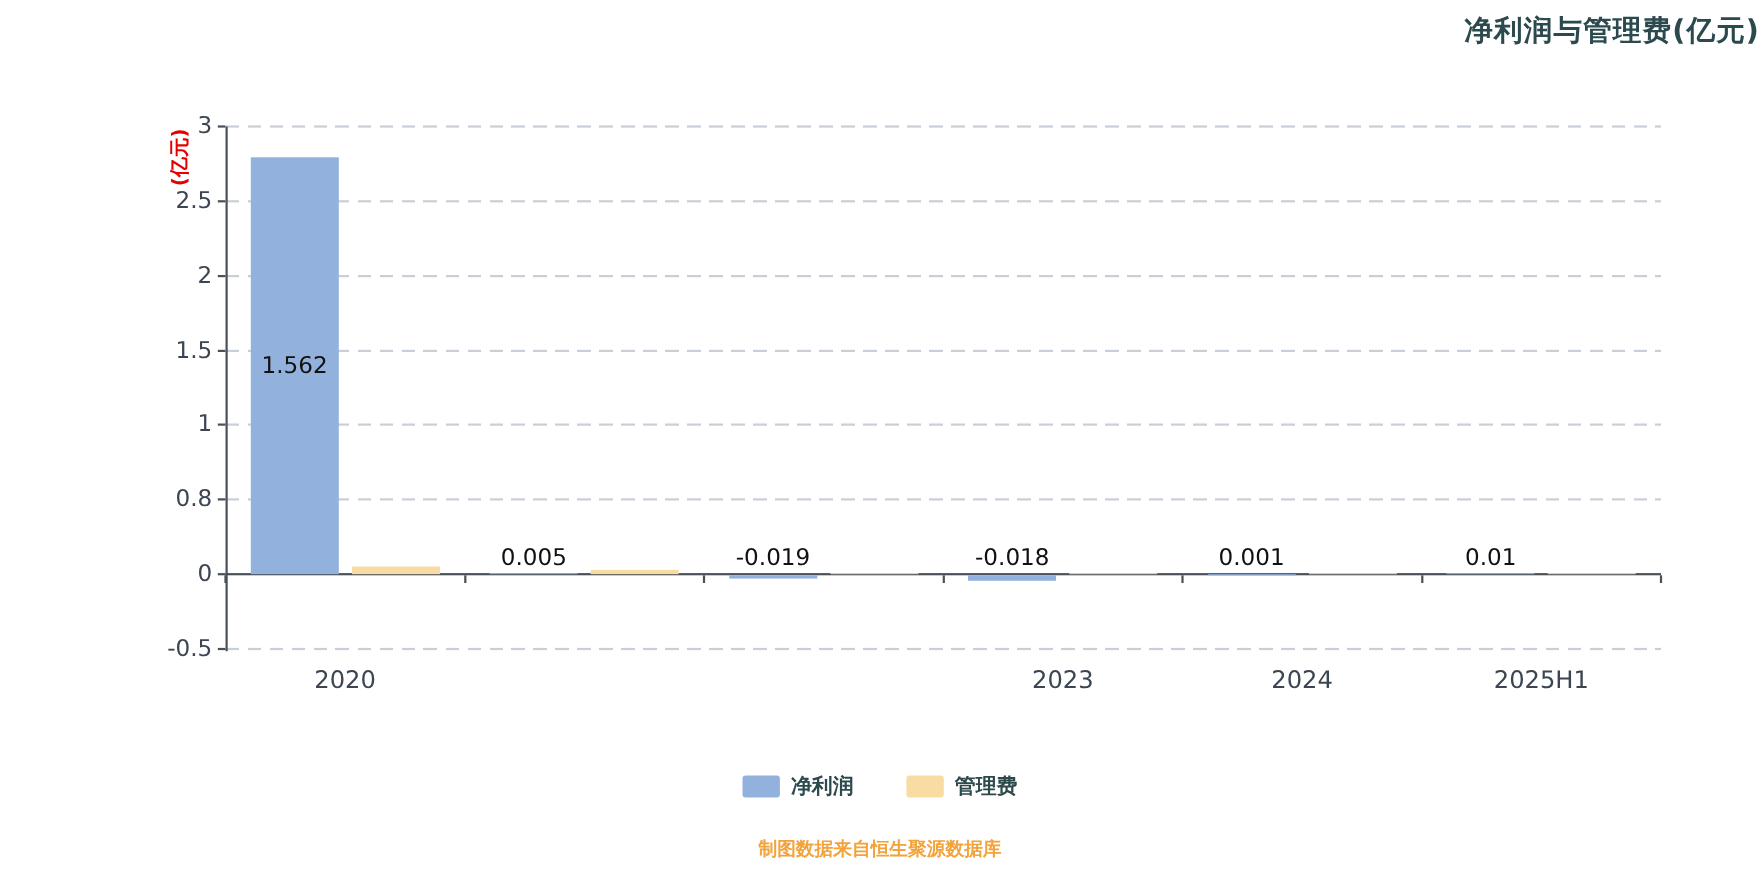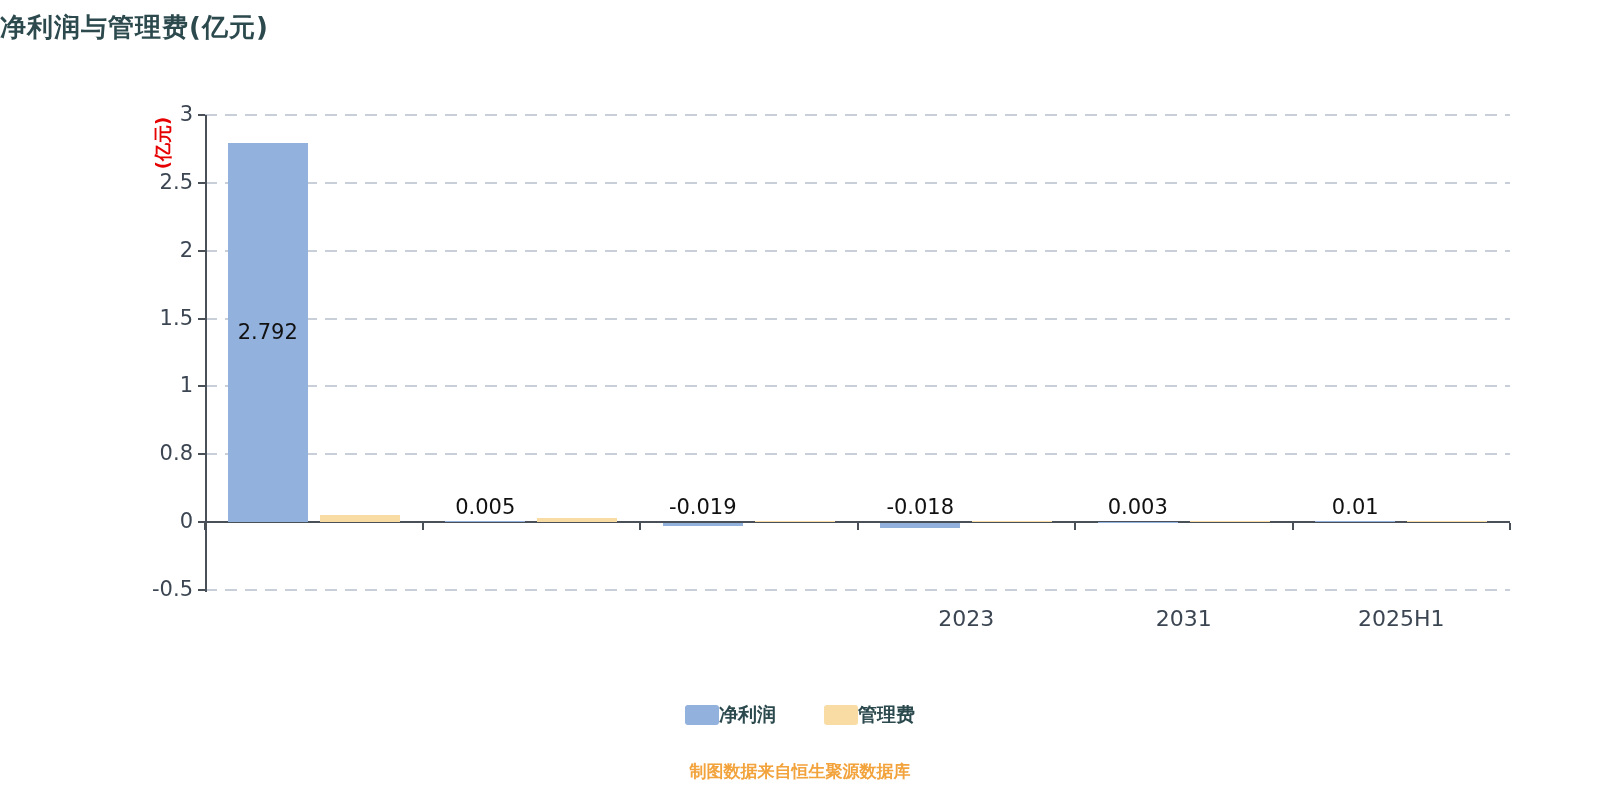--- a/index.html
+++ b/index.html
@@ -2,34 +2,34 @@
 <html><head>
 <meta charset="utf-8">
 <style>
   html,body{margin:0;padding:0;}
   body{
     width:1600px;height:800px;background:#ffffff;overflow:hidden;
     font-family:"DejaVu Sans","Liberation Sans",sans-serif;
   }
   .stage{position:relative;width:1600px;height:800px;background:#fff;}
   .chart-title{
-    position:absolute;top:10px;left:0;width:1600px;text-align:left;
+    position:absolute;top:10px;left:0;width:1600px;text-align:right;
     font-size:26px;font-weight:700;color:#2c4a4e;letter-spacing:1px;
   }
   .y-axis-name{
     position:absolute;left:118px;top:131px;width:90px;height:24px;
     text-align:center;font-size:18px;font-weight:700;color:#e60000;
     transform:rotate(-90deg);
   }
   .chart-canvas{position:absolute;left:0;top:0;width:1600px;height:800px;}
   .legend{
     position:absolute;top:700px;left:0;width:1600px;height:30px;
     display:flex;justify-content:center;align-items:center;gap:48px;
   }
-  .legend-item{display:flex;align-items:center;cursor:pointer;}
+  .legend-item{display:flex;align-items:center;gap:10px;cursor:pointer;}
   .swatch{display:inline-block;width:34px;height:20px;border-radius:3px;}
   .legend-label{font-size:19px;font-weight:700;color:#2c4a4e;}
   .footer-note{
     position:absolute;top:760px;left:0;width:1600px;text-align:center;
     font-size:17px;font-weight:700;color:#f2a33c;
   }
 </style>
 </head>
 <body>
 
@@ -65,40 +65,41 @@
       <div style="position: absolute; left: 125px; top: 577px; width: 68px; text-align: right; font: 21px &quot;DejaVu Sans&quot;, &quot;Liberation Sans&quot;, sans-serif; color: rgb(60, 70, 83);">-0.5</div>
       <div style="position: absolute; left: 205px; top: 115px; width: 2px; height: 477px; background: rgb(74, 80, 88);"></div>
       <div style="position: absolute; left: 205px; top: 521.143px; width: 1305px; height: 2px; background: rgb(74, 80, 88);"></div>
       <div style="position: absolute; left: 204px; top: 523.143px; width: 2px; height: 7px; background: rgb(74, 80, 88);"></div>
       <div style="position: absolute; left: 421.5px; top: 523.143px; width: 2px; height: 7px; background: rgb(74, 80, 88);"></div>
       <div style="position: absolute; left: 639px; top: 523.143px; width: 2px; height: 7px; background: rgb(74, 80, 88);"></div>
       <div style="position: absolute; left: 856.5px; top: 523.143px; width: 2px; height: 7px; background: rgb(74, 80, 88);"></div>
       <div style="position: absolute; left: 1074px; top: 523.143px; width: 2px; height: 7px; background: rgb(74, 80, 88);"></div>
       <div style="position: absolute; left: 1291.5px; top: 523.143px; width: 2px; height: 7px; background: rgb(74, 80, 88);"></div>
       <div style="position: absolute; left: 1509px; top: 523.143px; width: 2px; height: 7px; background: rgb(74, 80, 88);"></div>
+      <div style="position: absolute; left: 205px; top: 606px; width: 217.5px; text-align: center; font: 22px &quot;DejaVu Sans&quot;, &quot;Liberation Sans&quot;, sans-serif; color: rgb(60, 70, 83);">2020</div>
       <div style="position: absolute; left: 857.5px; top: 606px; width: 217.5px; text-align: center; font: 22px &quot;DejaVu Sans&quot;, &quot;Liberation Sans&quot;, sans-serif; color: rgb(60, 70, 83);">2023</div>
-      <div style="position: absolute; left: 1075px; top: 606px; width: 217.5px; text-align: center; font: 22px &quot;DejaVu Sans&quot;, &quot;Liberation Sans&quot;, sans-serif; color: rgb(60, 70, 83);">2031</div>
+      <div style="position: absolute; left: 1075px; top: 606px; width: 217.5px; text-align: center; font: 22px &quot;DejaVu Sans&quot;, &quot;Liberation Sans&quot;, sans-serif; color: rgb(60, 70, 83);">2024</div>
       <div style="position: absolute; left: 1292.5px; top: 606px; width: 217.5px; text-align: center; font: 22px &quot;DejaVu Sans&quot;, &quot;Liberation Sans&quot;, sans-serif; color: rgb(60, 70, 83);">2025H1</div>
       <div style="position: absolute; left: 227.75px; top: 143.229px; width: 80px; height: 378.914px; background: rgb(147, 177, 221);"></div>
       <div style="position: absolute; left: 445.25px; top: 521.464px; width: 80px; height: 1px; background: rgb(147, 177, 221);"></div>
       <div style="position: absolute; left: 662.75px; top: 523.143px; width: 80px; height: 2.57857px; background: rgb(147, 177, 221);"></div>
       <div style="position: absolute; left: 880.25px; top: 523.143px; width: 80px; height: 4.75px; background: rgb(147, 177, 221);"></div>
       <div style="position: absolute; left: 1097.75px; top: 521.871px; width: 80px; height: 1px; background: rgb(147, 177, 221);"></div>
       <div style="position: absolute; left: 1315.25px; top: 520.786px; width: 80px; height: 1.35714px; background: rgb(147, 177, 221);"></div>
       <div style="position: absolute; left: 319.75px; top: 514.679px; width: 80px; height: 7.46429px; background: rgb(248, 220, 164);"></div>
       <div style="position: absolute; left: 537.25px; top: 518.071px; width: 80px; height: 4.07143px; background: rgb(248, 220, 164);"></div>
       <div style="position: absolute; left: 754.75px; top: 520.514px; width: 80px; height: 1.62857px; background: rgb(248, 220, 164);"></div>
       <div style="position: absolute; left: 972.25px; top: 520.786px; width: 80px; height: 1.35714px; background: rgb(248, 220, 164);"></div>
       <div style="position: absolute; left: 1189.75px; top: 521.057px; width: 80px; height: 1.08571px; background: rgb(248, 220, 164);"></div>
       <div style="position: absolute; left: 1407.25px; top: 521.057px; width: 80px; height: 1.08571px; background: rgb(248, 220, 164);"></div>
-      <div style="position: absolute; left: 207.75px; top: 319.686px; width: 120px; text-align: center; font: 21px &quot;DejaVu Sans&quot;, &quot;Liberation Sans&quot;, sans-serif; color: rgb(17, 17, 17);">2.792</div>
+      <div style="position: absolute; left: 207.75px; top: 319.686px; width: 120px; text-align: center; font: 21px &quot;DejaVu Sans&quot;, &quot;Liberation Sans&quot;, sans-serif; color: rgb(17, 17, 17);">1.562</div>
       <div style="position: absolute; left: 425.25px; top: 495.143px; width: 120px; text-align: center; font: 21px &quot;DejaVu Sans&quot;, &quot;Liberation Sans&quot;, sans-serif; color: rgb(17, 17, 17);">0.005</div>
       <div style="position: absolute; left: 642.75px; top: 495.143px; width: 120px; text-align: center; font: 21px &quot;DejaVu Sans&quot;, &quot;Liberation Sans&quot;, sans-serif; color: rgb(17, 17, 17);">-0.019</div>
       <div style="position: absolute; left: 860.25px; top: 495.143px; width: 120px; text-align: center; font: 21px &quot;DejaVu Sans&quot;, &quot;Liberation Sans&quot;, sans-serif; color: rgb(17, 17, 17);">-0.018</div>
-      <div style="position: absolute; left: 1077.75px; top: 495.143px; width: 120px; text-align: center; font: 21px &quot;DejaVu Sans&quot;, &quot;Liberation Sans&quot;, sans-serif; color: rgb(17, 17, 17);">0.003</div>
+      <div style="position: absolute; left: 1077.75px; top: 495.143px; width: 120px; text-align: center; font: 21px &quot;DejaVu Sans&quot;, &quot;Liberation Sans&quot;, sans-serif; color: rgb(17, 17, 17);">0.001</div>
       <div style="position: absolute; left: 1295.25px; top: 495.143px; width: 120px; text-align: center; font: 21px &quot;DejaVu Sans&quot;, &quot;Liberation Sans&quot;, sans-serif; color: rgb(17, 17, 17);">0.01</div>
     </div>
 
   <div class="legend">
     <div class="legend-item">
       <span class="swatch" style="background: rgb(147, 177, 221);"></span>
       <span class="legend-label">净利润</span>
     </div>
     <div class="legend-item">
       <span class="swatch" style="background: rgb(248, 220, 164);"></span>

